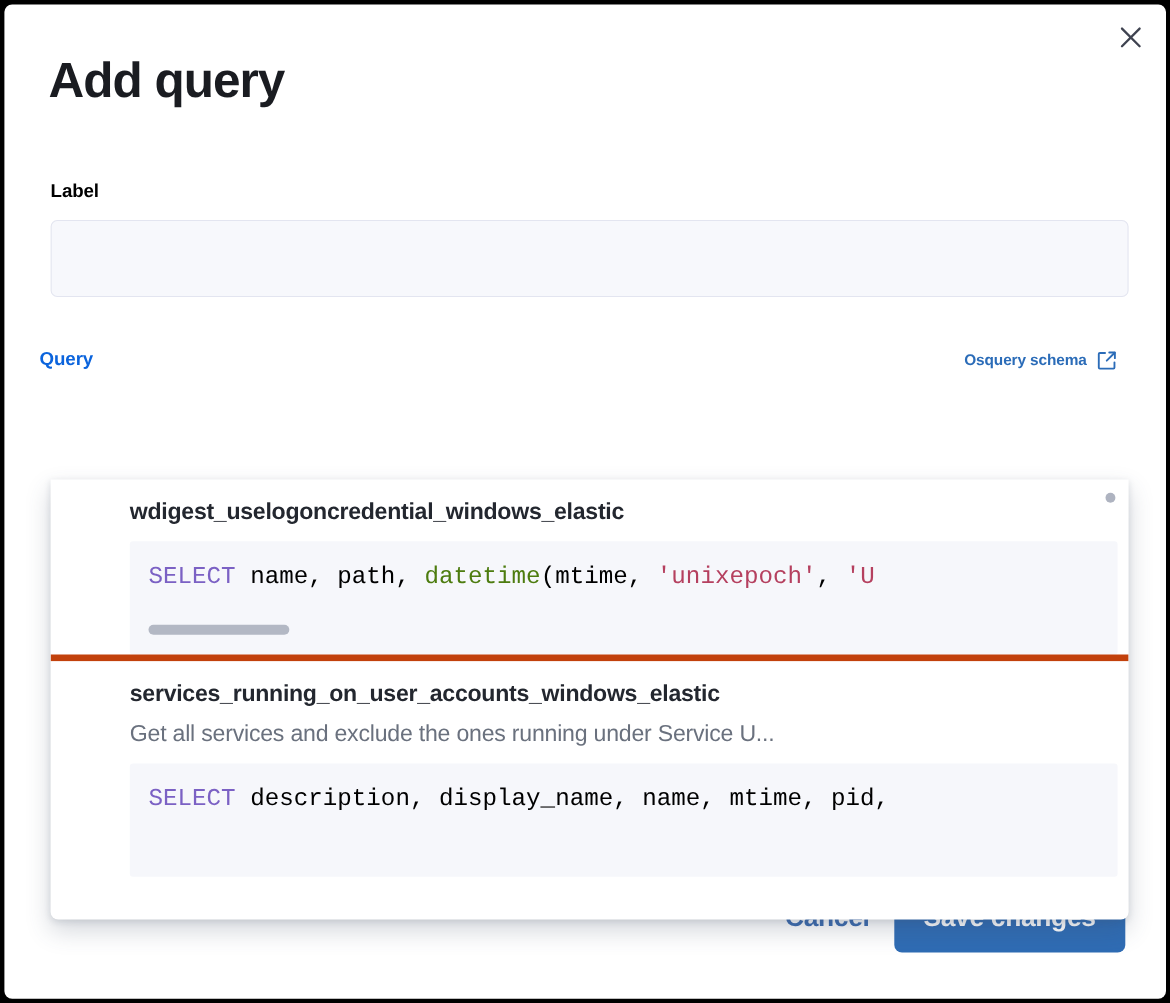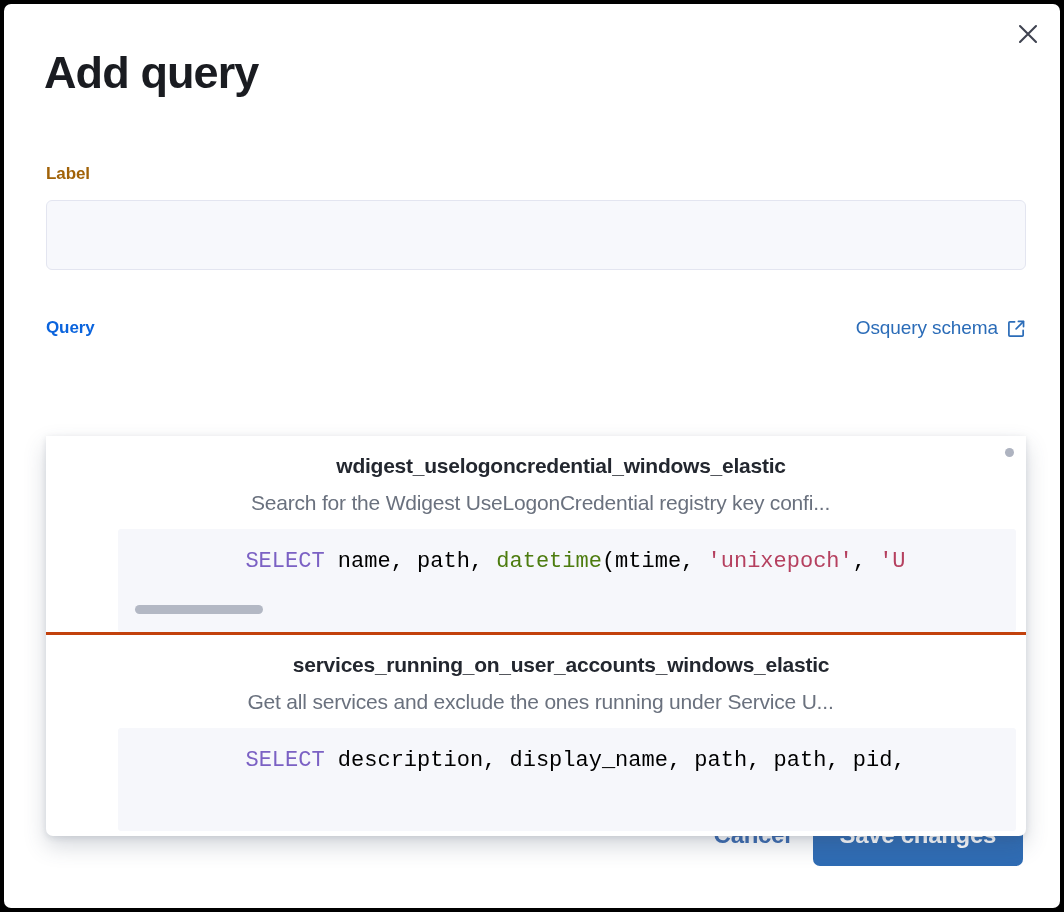--- a/index.html
+++ b/index.html
@@ -63,59 +63,58 @@
   
   #label-row {
     position: absolute;
     left: 42px;
     top: 160px;
     width: 980px;
   }
   .field-label {
     font-size: 17px;
     font-weight: 700;
-    color: #a16207;
+    color: #000000;
     letter-spacing: -0.1px;
   }
   #label-input {
     margin-top: 16px;
     width: 980px;
     height: 70px;
     background: #f7f8fc;
     border: 1px solid #e3e5f0;
     border-radius: 6px;
     font-size: 17px;
     color: #343741;
     padding: 0 14px;
     font-family: "Liberation Sans", sans-serif;
     outline: none;
   }
 
   
   #query-header {
     position: absolute;
-    left: 42px;
+    left: 32px;
     top: 313px;
     width: 980px;
     display: flex;
-    align-items: center;
     justify-content: space-between;
   }
   #query-label {
     font-size: 17px;
     font-weight: 700;
     color: #0b64dd;
     letter-spacing: -0.1px;
   }
   #schema-link {
     display: inline-flex;
     align-items: center;
     gap: 9px;
-    font-size: 19px;
-    font-weight: 400;
+    font-size: 14px;
+    font-weight: 700;
     color: #2b6cb8;
     text-decoration: none;
     letter-spacing: -0.1px;
     cursor: pointer;
   }
   #schema-link svg { display: block; }
 
   
   #query-combo {
     position: absolute;
@@ -210,39 +209,38 @@
     position: absolute;
     left: 42px;
     top: 432px;
     width: 980px;
     height: 400px;
     background: #ffffff;
     border-radius: 0 0 7px 7px;
     box-shadow: 0 10px 22px rgba(65,78,101,0.22), 0 2px 6px rgba(65,78,101,0.14);
     overflow: hidden;
     z-index: 5;
-    text-align: center;
   }
   #scroll-dot {
     position: absolute;
     right: 12px;
     top: 12px;
     width: 9px;
     height: 9px;
     border-radius: 50%;
     background: #aeb3c0;
     z-index: 2;
   }
 
   .option-row {
     padding: 18px 22px 0 72px;
     cursor: pointer;
     position: relative;
   }
-  .option-row + .option-row { border-top: 3px solid #c2410c; }
+  .option-row + .option-row { border-top: 6px solid #c2410c; }
   .option-title {
     font-size: 21px;
     font-weight: 700;
     color: #23272f;
     letter-spacing: -0.25px;
     white-space: nowrap;
   }
   .option-desc {
     margin-top: 13px;
     font-size: 21px;
@@ -323,30 +321,29 @@
     <div id="footer">
       <button id="cancel-button">Cancel</button>
       <button id="save-button">Save changes</button>
     </div>
 
     <div id="options-popover">
       <span id="scroll-dot"></span>
 
       <div class="option-row">
         <div class="option-title">wdigest_uselogoncredential_windows_elastic</div>
-        <div class="option-desc">Search for the Wdigest UseLogonCredential registry key confi...</div>
         <div class="code-block">
           <div class="code-line"><span class="tok-kw">SELECT</span><span class="tok-txt"> name, path, </span><span class="tok-fn">datetime</span><span class="tok-txt">(mtime, </span><span class="tok-str">'unixepoch'</span><span class="tok-txt">, </span><span class="tok-str">'U</span></div>
           <span class="code-scroll"></span>
         </div>
       </div>
 
       <div class="option-row">
         <div class="option-title">services_running_on_user_accounts_windows_elastic</div>
         <div class="option-desc">Get all services and exclude the ones running under Service U...</div>
         <div class="code-block">
-          <div class="code-line"><span class="tok-kw">SELECT</span><span class="tok-txt"> description, display_name, path, path, pid,</span></div>
+          <div class="code-line"><span class="tok-kw">SELECT</span><span class="tok-txt"> description, display_name, name, mtime, pid,</span></div>
         </div>
       </div>
     </div>
 
   </div>
 </div>
 
 </body></html>

